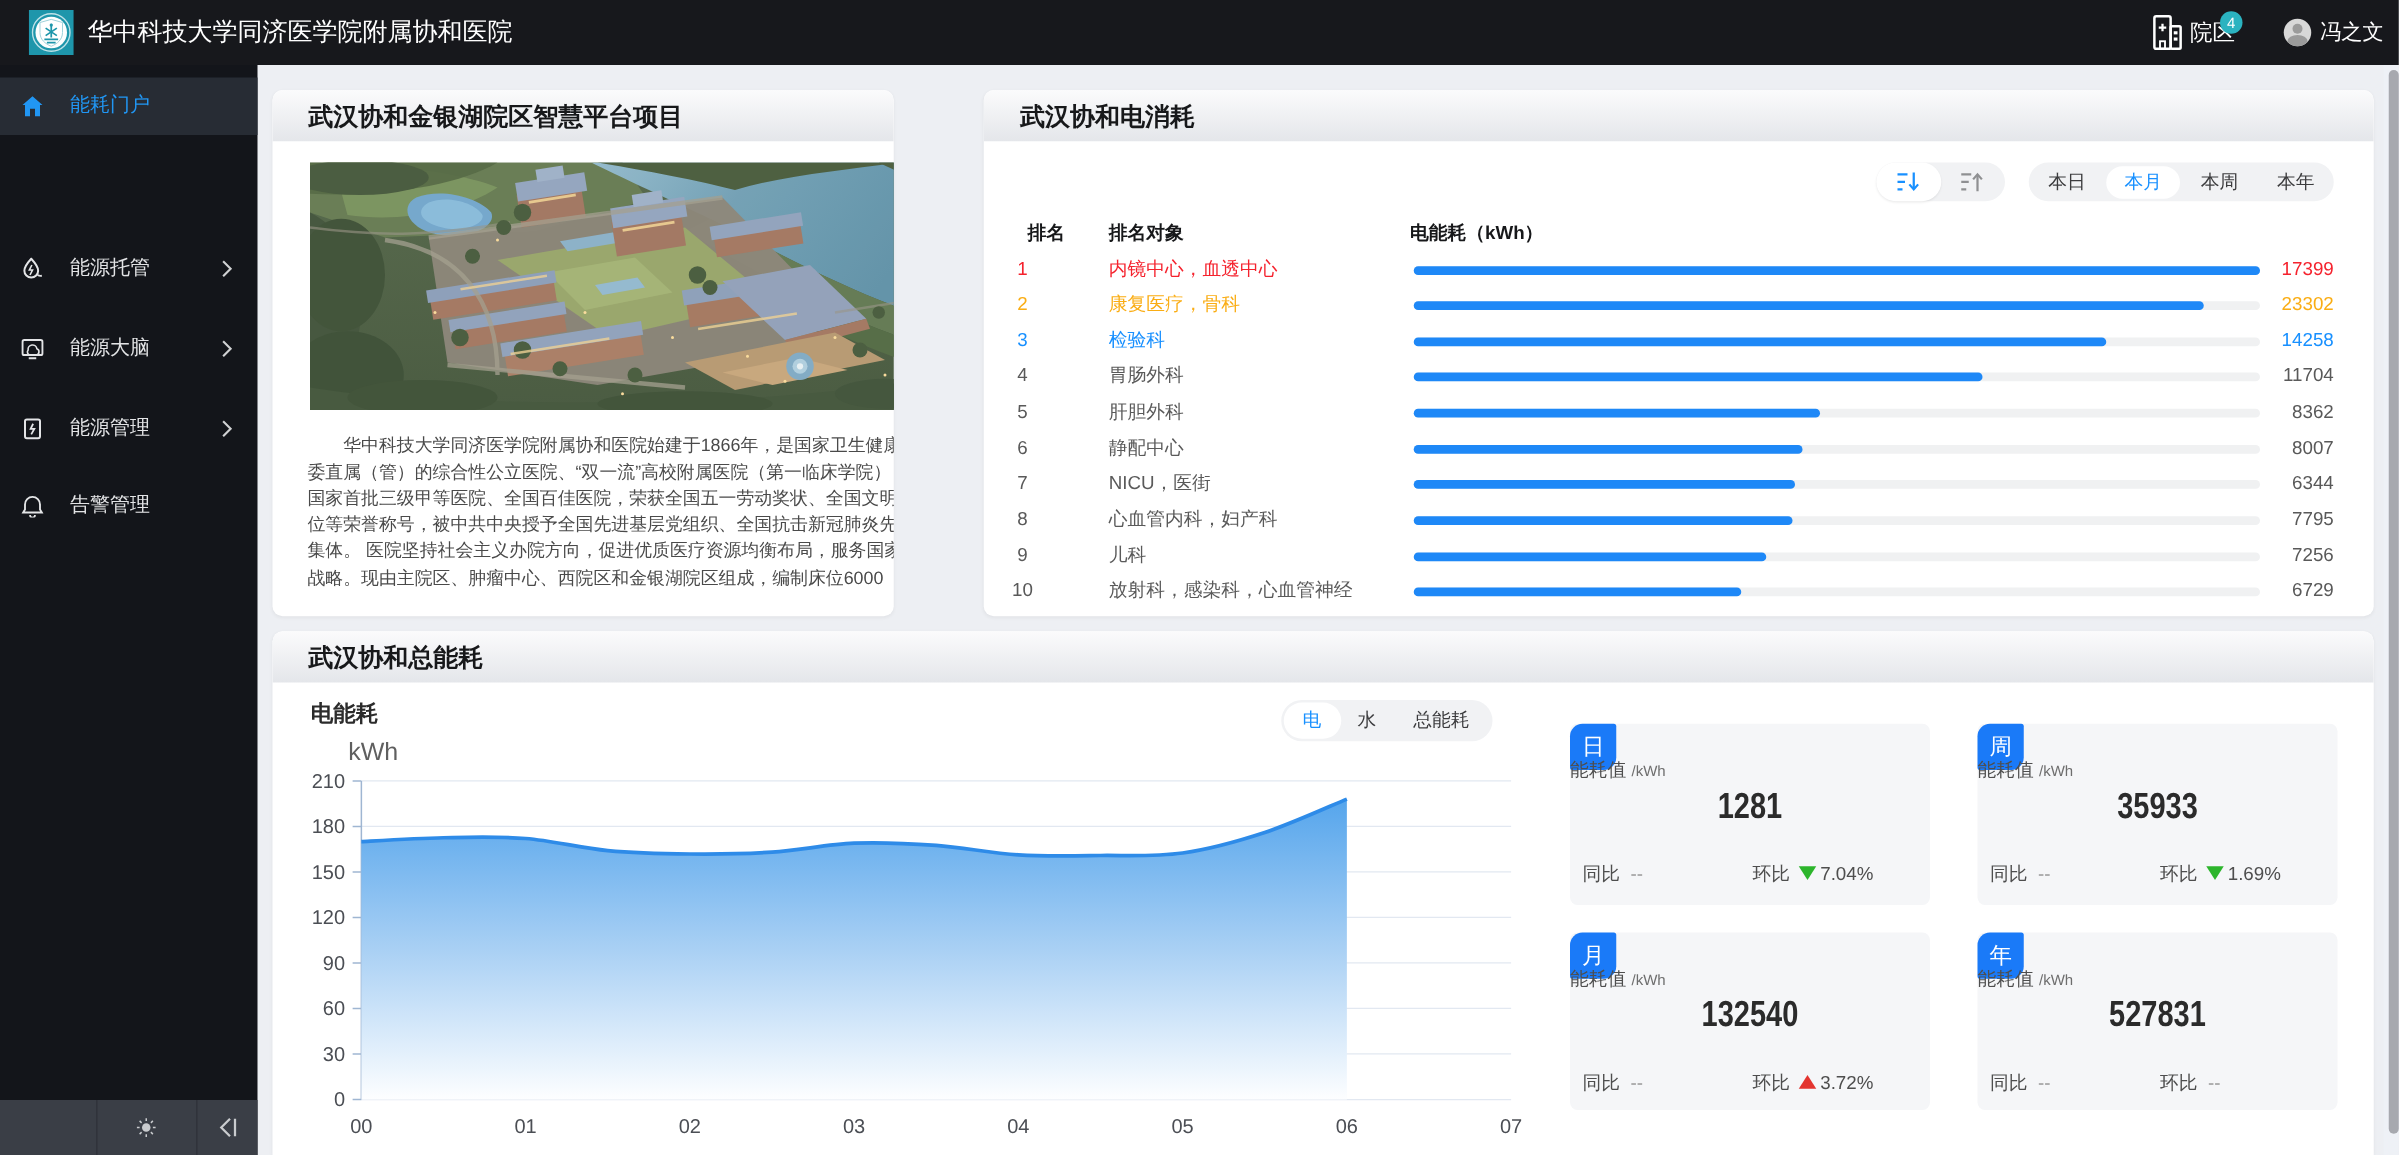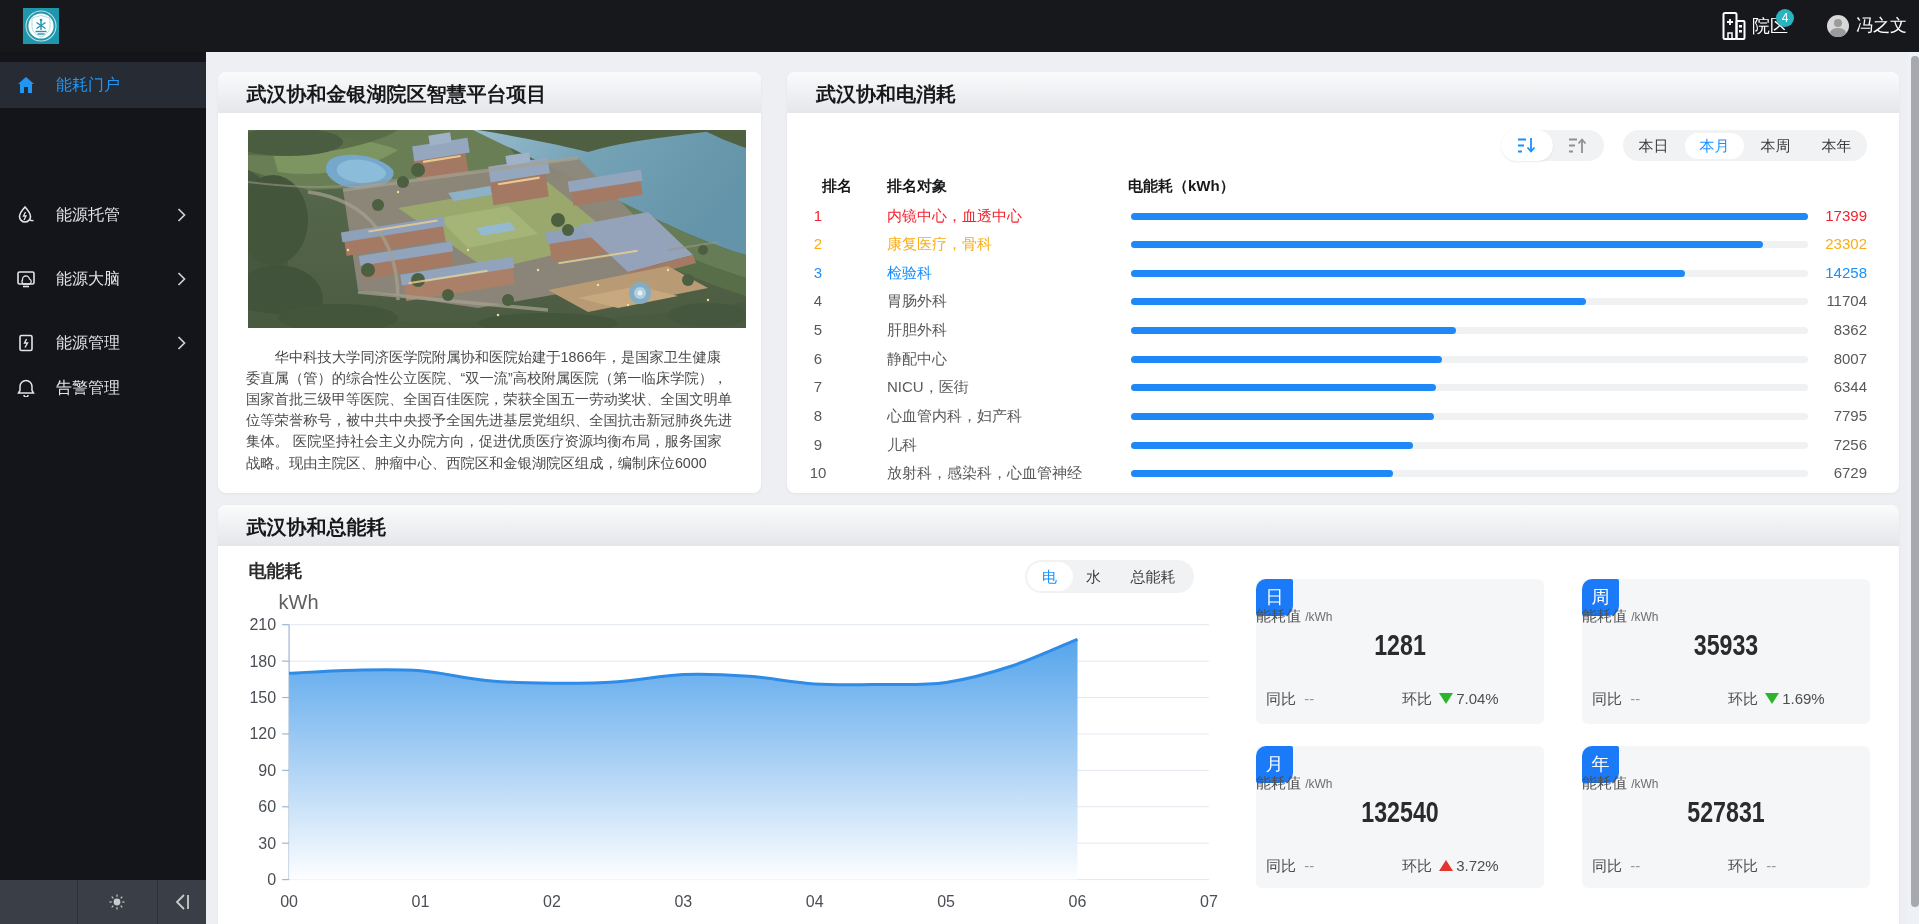--- a/index.html
+++ b/index.html
@@ -29,21 +29,21 @@
 #sun { position:absolute; left:109px; top:14px; width:16px; height:16px; }
 #collapse { position:absolute; left:174px; top:12px; width:18px; height:20px; }
 
 
 #main { position:absolute; left:206px; top:52px; width:1701px; height:872px; background:#edeff3; }
 .card { position:absolute; background:#fff; border-radius:8px; box-shadow:0 1px 3px rgba(0,0,0,0.05); overflow:hidden; }
 .chead { position:absolute; left:0; top:0; width:100%; height:41px; background:linear-gradient(#fbfbfc, #e4e6ea); border-radius:8px 8px 0 0; }
 .chead .t { position:absolute; left:29px; top:0; height:41px; line-height:44px; font-size:20px; font-weight:bold; color:#17181a; }
 
 
-#card1 { left:11.5px; top:20px; width:543px; height:421px; }
+#card1 { left:11.5px; top:20px; width:497px; height:421px; }
 #hospimg { position:absolute; left:30px; top:58px; width:498px; height:198px; }
 #ptext { position:absolute; left:28.5px; top:274.5px; width:487px; height:128px; font-size:14.3px; line-height:21.2px; color:#4a4a4a; text-indent:2em; overflow:hidden; }
 
 
 #card2 { left:581px; top:20px; width:1112px; height:421px; }
 .pillgroup { position:absolute; background:#f1f2f4; border-radius:16px; height:31px; }
 #sortpill { left:714px; top:58px; width:103px; }
 #sortpill .seg1 { position:absolute; left:0; top:0; width:52px; height:31px; background:#fff; border-radius:16px; box-shadow:0 1px 2px rgba(0,0,0,0.08); }
 #tabs { left:836px; top:58px; width:244px; }
 #tabs .act { position:absolute; left:62px; top:2.5px; width:59px; height:26px; background:#fff; border-radius:13px; }
@@ -94,20 +94,21 @@
     <circle cx="18" cy="18" r="12.6" fill="#fdfefe"></circle>
     <path d="M18 7.5 L27 10 V18 C27 23.5 23 27 18 29 C13 27 9 23.5 9 18 V10 Z" fill="#fff" stroke="#9fd2db" stroke-width="0.8"></path>
     <g stroke="#1e96ab" stroke-width="1.4" fill="none">
       <path d="M18 11 V22"></path>
       <path d="M13.5 14.5 L22.5 20.5 M22.5 14.5 L13.5 20.5"></path>
       <path d="M12.5 23.5 h11"></path>
       <path d="M14.5 26 h7"></path>
     </g>
     <circle cx="18" cy="12" r="1.3" fill="#1e96ab"></circle>
   </svg>
+  <div id="apptitle">华中科技大学同济医学院附属协和医院</div>
   <svg class="bicon" width="24" height="34" viewBox="0 0 24 34">
     <rect x="1.5" y="4" width="13" height="26" rx="1.5" fill="none" stroke="#fff" stroke-width="2"></rect>
     <rect x="14.5" y="12" width="8" height="18" rx="1" fill="none" stroke="#fff" stroke-width="2"></rect>
     <path d="M8 10 v6 M5 13 h6" stroke="#fff" stroke-width="1.8" fill="none"></path>
     <rect x="6" y="24" width="4" height="6" fill="none" stroke="#fff" stroke-width="1.5"></rect>
     <rect x="17" y="16" width="3" height="2.5" fill="#fff"></rect>
       <rect x="17" y="21" width="3" height="2.5" fill="#fff"></rect>
   </svg>
   <div id="yuanqu">院区</div>
   <div id="badge4">4</div>
@@ -150,21 +151,21 @@
   <div class="mi" style="top:267.5px;">
     <svg class="ico" viewBox="0 0 18 18">
         <rect x="3" y="1.5" width="12" height="15" rx="1.5" fill="none" stroke="#e3e4e6" stroke-width="1.6"></rect>
         <path d="M9.5 5 L7.5 9 h3 l-2.5 4.5" stroke="#e3e4e6" stroke-width="1.4" fill="none"></path>
       </svg>
     <div class="txt">能源管理</div>
       <svg class="arrow" viewBox="0 0 9 14">
         <path d="M1.5 1 L7.5 7 L1.5 13" fill="none" stroke="#cfd0d2" stroke-width="1.7"></path>
       </svg>
   </div>
-  <div class="mi" style="top:313px;">
+  <div class="mi" style="top:330px;">
     <svg class="ico" viewBox="0 0 18 18">
         <path d="M9 1.5 a6 6 0 0 1 6 6 v4 l1.5 2.5 h-15 L3 11.5 v-4 a6 6 0 0 1 6 -6 Z" fill="none" stroke="#e3e4e6" stroke-width="1.5"></path>
         <path d="M7 16 a2 2 0 0 0 4 0" fill="none" stroke="#e3e4e6" stroke-width="1.4"></path>
       </svg>
     <div class="txt">告警管理</div>
   </div>
   <div id="sb-foot">
     <div class="d" style="left:77px;"></div>
     <div class="d" style="left:157px;"></div>
     <svg id="sun" viewBox="0 0 16 16">

